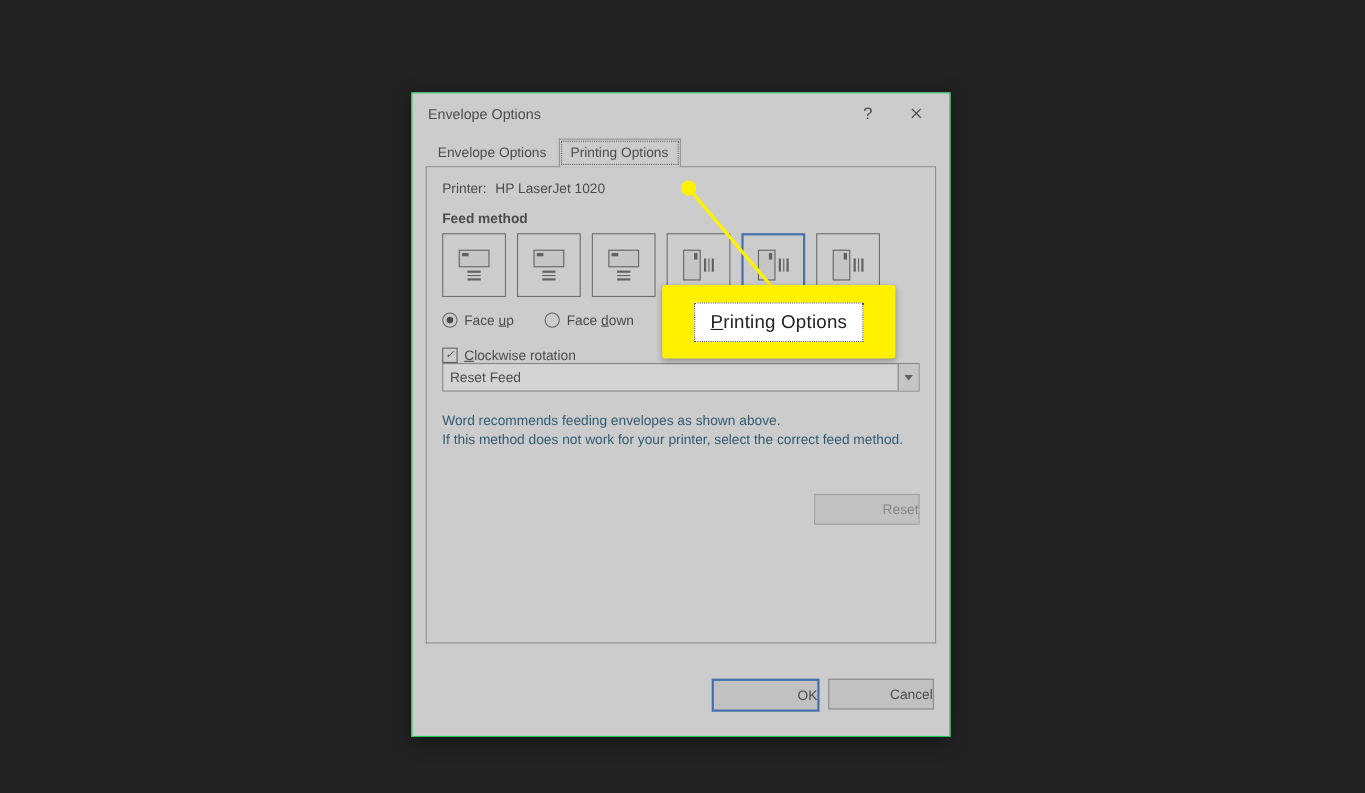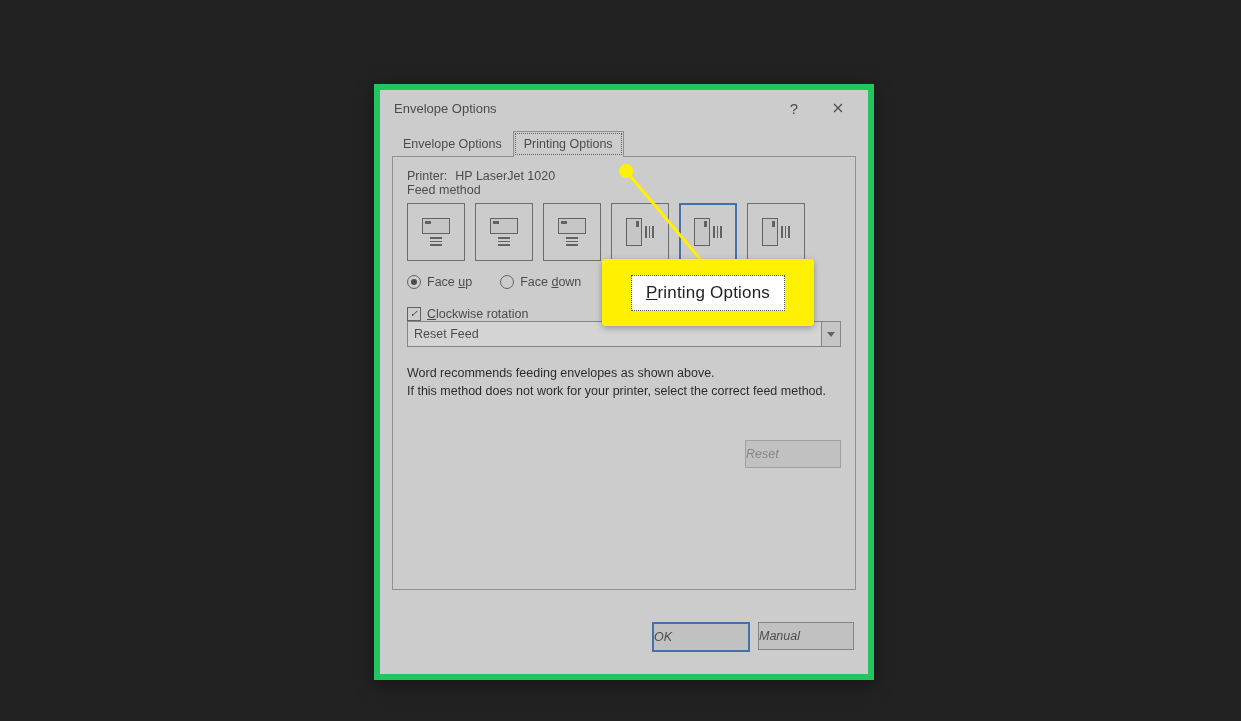--- a/index.html
+++ b/index.html
@@ -14,21 +14,21 @@
     overflow: hidden;
     position: relative;
   }
   .dialog {
     position: absolute;
     left: 374px;
     top: 84px;
     width: 488px;
     height: 584px;
     background: #f0f0f0;
-    border: 6px solid #22c55e;
+    border: 1px solid #22c55e;
     box-shadow: 0 4px 18px rgba(0,0,0,0.4);
   }
   
   .titlebar {
     height: 36px;
     display: flex;
     align-items: center;
     padding: 0 8px 0 14px;
     color: #333;
   }
@@ -79,21 +79,21 @@
     border: 1px solid #999;
     border-top: none;
     margin: 0 12px;
     padding: 12px 14px 14px 14px;
     height: 433px;
     box-sizing: border-box;
   }
   .row { display: flex; align-items: center; }
   .printer-label { margin-right: 8px; }
   .printer-name { }
-  .section-label { margin-bottom: 6px; }
+  .section-label { margin-top: 14px; margin-bottom: 6px; font-weight: bold; }
   
   .feed-row {
     display: flex;
     gap: 10px;
   }
   .feed-opt {
     width: 58px;
     height: 58px;
     border: 1px solid #666;
     display: flex;
@@ -201,39 +201,38 @@
     border-left: 1px solid #888;
     display: flex;
     align-items: center;
     justify-content: center;
     background: #e6e6e6;
   }
   .dropdown .dd-btn svg { width: 8px; height: 5px; }
   .recommend-text {
     margin-top: 18px;
     line-height: 1.4;
-    color: #000000;
+    color: #0c4a6e;
   }
   
   .reset-wrap {
     display: flex;
     justify-content: flex-end;
     margin-top: 40px;
   }
   .btn {
     min-width: 94px;
     height: 26px;
     border: 1px solid #8a8a8a;
     background: #e1e1e1;
     display: flex;
     align-items: center;
-    justify-content: flex-start;
+    justify-content: flex-end;
     font-size: 12.5px;
     color: #333;
-    font-style: italic;
   }
   .btn.disabled {
     color: #8a8a8a;
     border-color: #b0b0b0;
   }
   .btn.primary {
     border: 2px solid #2a6bbf;
     background: #e1e1e1;
   }
   
@@ -436,21 +435,21 @@
         <span>Reset</span>
       </div>
     </div>
   </div>
 
   <div class="footer">
     <div class="btn primary">
       <span>OK</span>
     </div>
     <div class="btn">
-      <span>Manual</span>
+      <span>Cancel</span>
     </div>
   </div>
 
   <div class="scrim"></div>
 </div>
 
 <svg class="callout-line" style="left:0; top:0; width:1241px; height:721px;">
   <line x1="626" y1="171" x2="706" y2="266" stroke="#fff100" stroke-width="3"></line>
 </svg>
 <div class="callout-dot" style="left:619px; top:164px;"></div>

